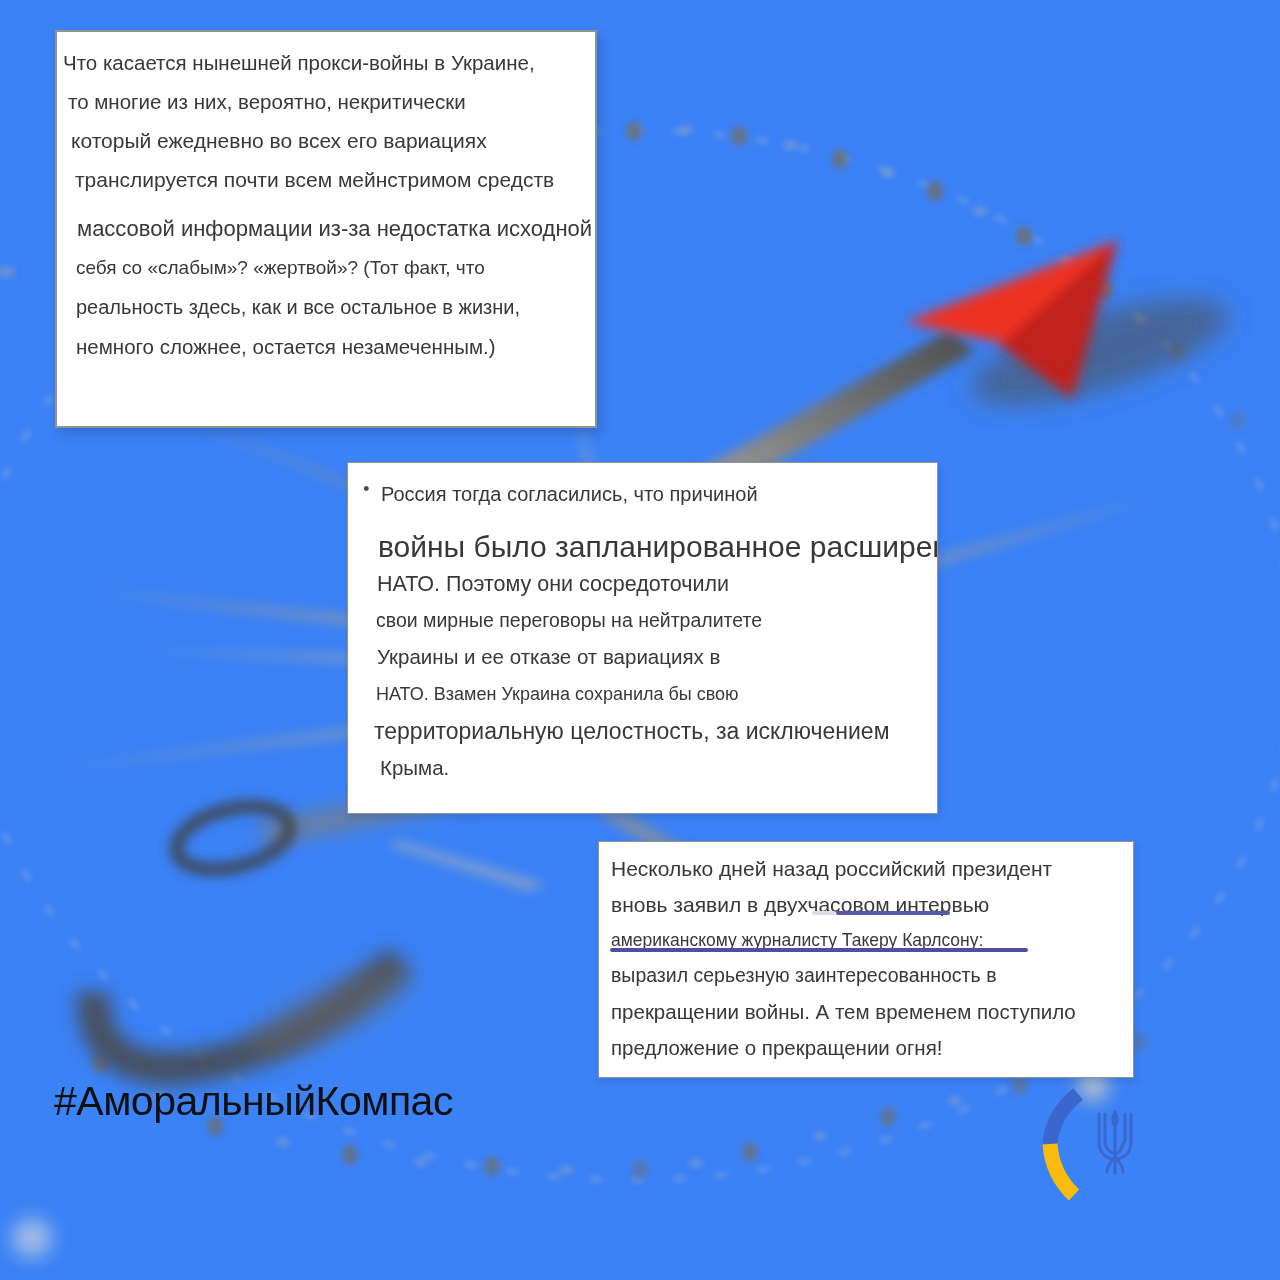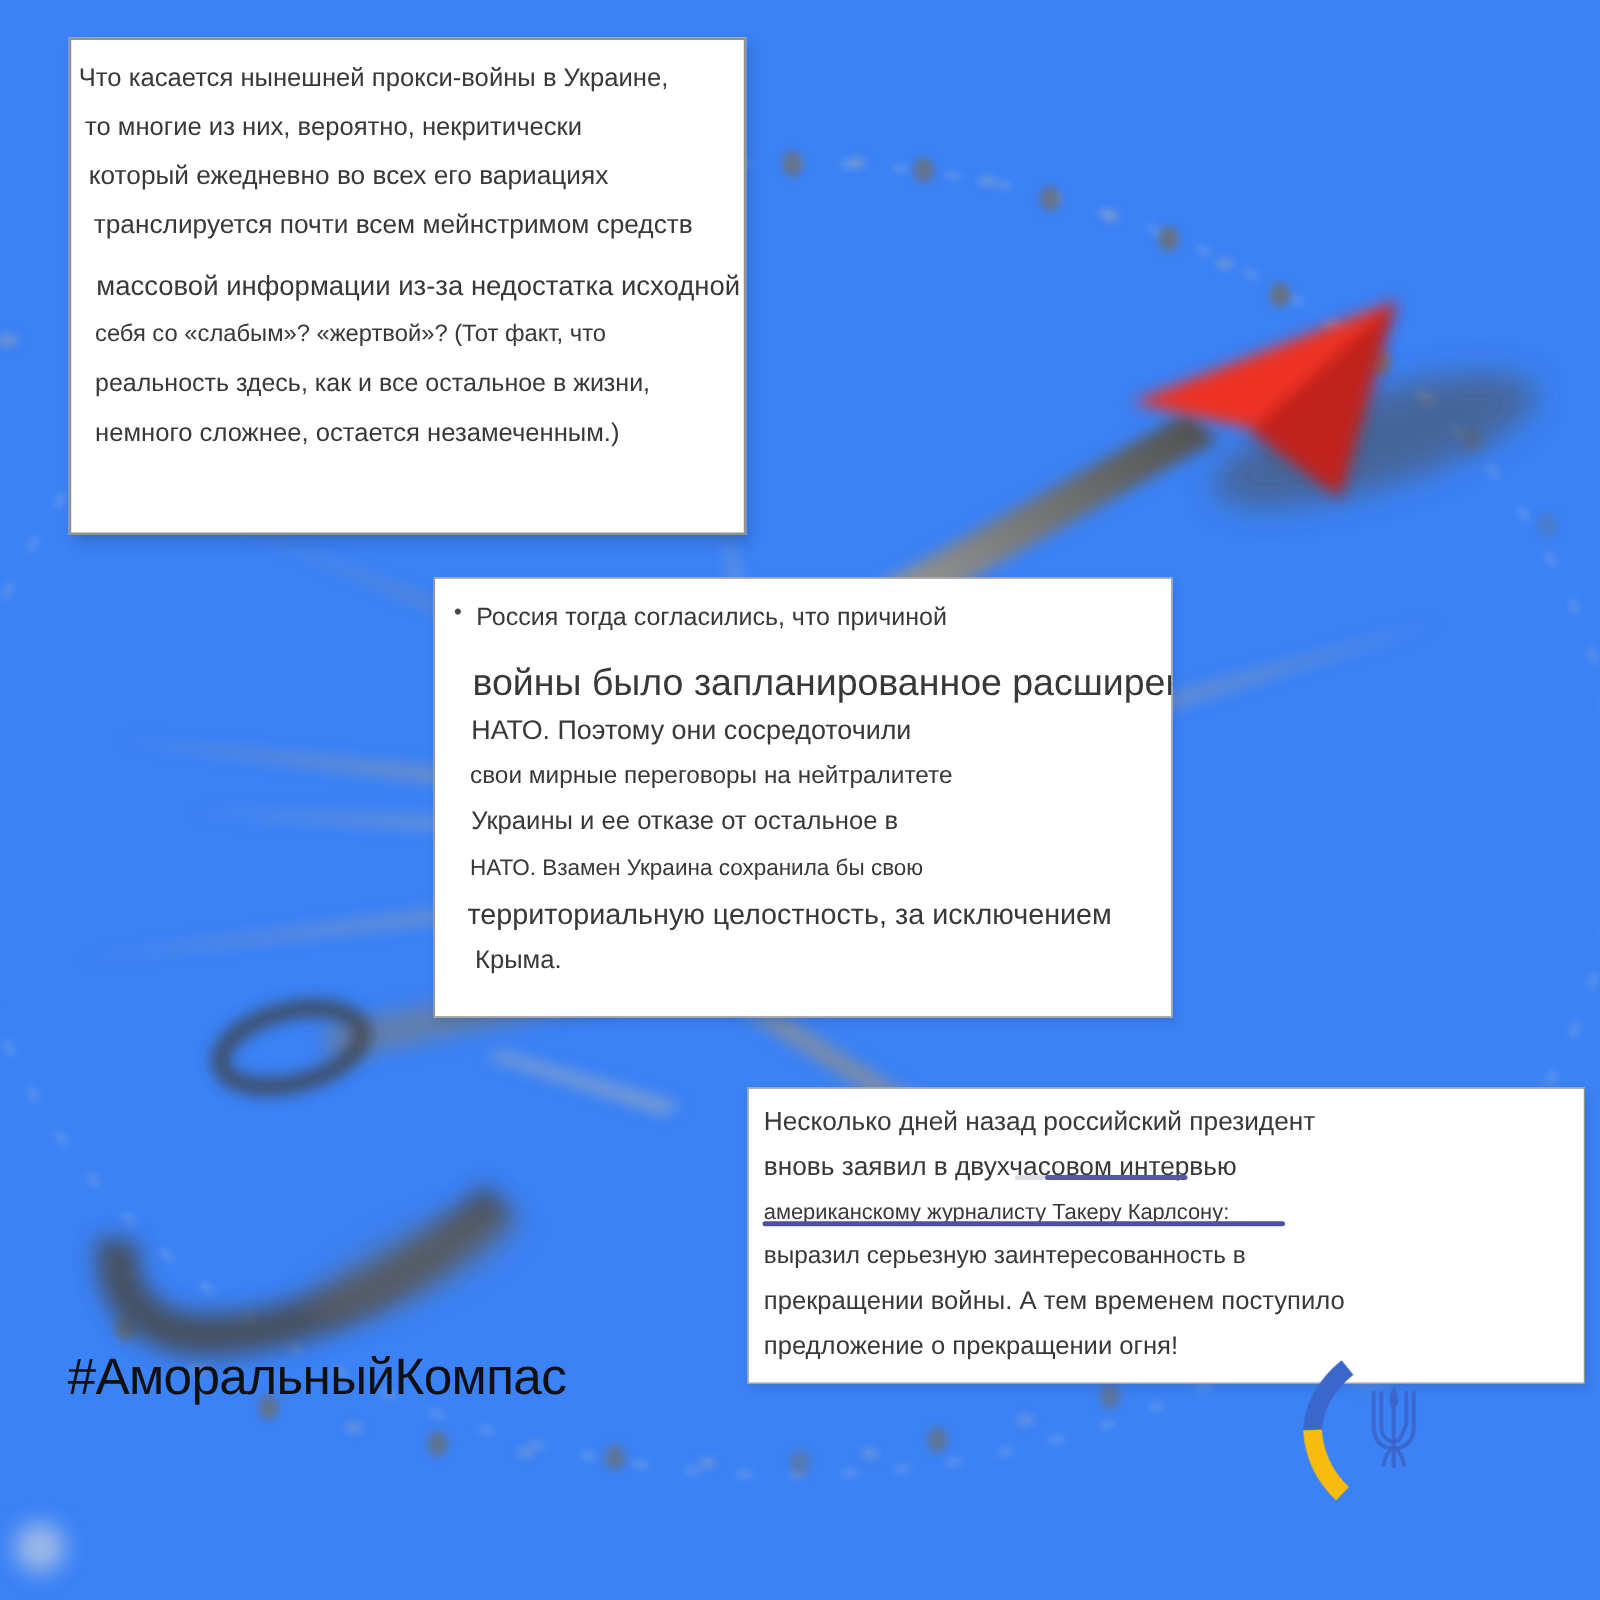--- a/index.html
+++ b/index.html
@@ -35,21 +35,21 @@
   .box2 span:nth-of-type(1){font-size:20px;}
   .box2 span:nth-of-type(2){font-size:30px;margin-left:-3px;margin-top:16px;}
   .box2 span:nth-of-type(3){font-size:21.5px;margin-left:-4px;}
   .box2 span:nth-of-type(4){font-size:19.5px;margin-left:-5px;}
   .box2 span:nth-of-type(5){font-size:20.5px;margin-left:-4px;}
   .box2 span:nth-of-type(6){font-size:18px;margin-left:-5px;}
   .box2 span:nth-of-type(7){font-size:23px;margin-left:-7px;}
   .box2 span:nth-of-type(8){font-size:20.5px;margin-left:-1px;}
   .box2 span:nth-of-type(9){font-size:17.5px;margin-left:-5px;}
   
-  .box3{left:598px;top:870px;width:670px;height:237px;padding:9px 4px 0 12px;
+  .box3{left:598px;top:841px;width:536px;height:237px;padding:9px 4px 0 12px;
         border-width:1.5px;box-shadow:2px 4px 8px rgba(0,0,0,.10);}
   .box3 span{line-height:35.8px;}
   .box3 span:nth-of-type(1){font-size:21px;}
   .box3 span:nth-of-type(2){font-size:21px;}
   .box3 span:nth-of-type(3){font-size:17.5px;}
   .box3 span:nth-of-type(4){font-size:19.5px;}
   .box3 span:nth-of-type(5){font-size:20.5px;}
   .box3 span:nth-of-type(6){font-size:20.5px;}
   .u-line{position:absolute;height:3.5px;border-radius:2px;}
   .u1g{left:213px;top:69px;width:24px;background:#dcdce4;}
@@ -173,21 +173,21 @@
     <span>реальность здесь, как и все остальное в жизни,</span>
     <span>немного сложнее, остается незамеченным.)</span>
   </div>
 
   <div class="tbox box2">
     <i class="bullet">•</i>
     <span>Россия тогда согласились, что причиной</span>
     <span>войны было запланированное расширение</span>
     <span>НАТО. Поэтому они сосредоточили</span>
     <span>свои мирные переговоры на нейтралитете</span>
-    <span>Украины и ее отказе от остальное в</span>
+    <span>Украины и ее отказе от вариациях в</span>
     <span>НАТО. Взамен Украина сохранила бы свою</span>
     <span>территориальную целостность, за исключением</span>
     <span>Крыма.</span>
   </div>
 
   <div class="tbox box3">
     <span>Несколько дней назад российский президент</span>
     <span>вновь заявил в двухчасовом интервью</span>
     <span>американскому журналисту Такеру Карлсону:</span>
     <span>выразил серьезную заинтересованность в</span>

